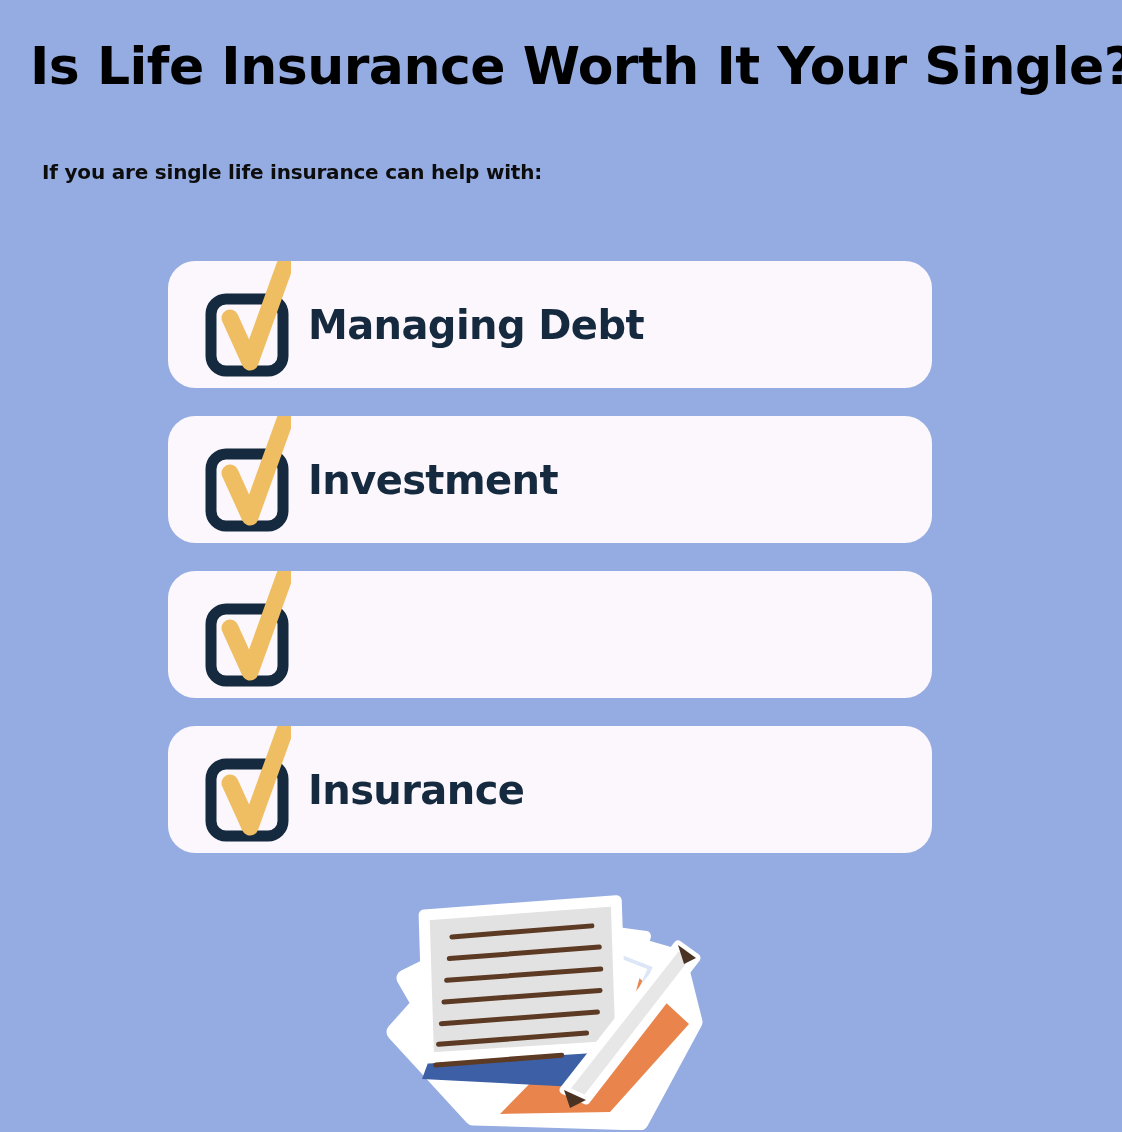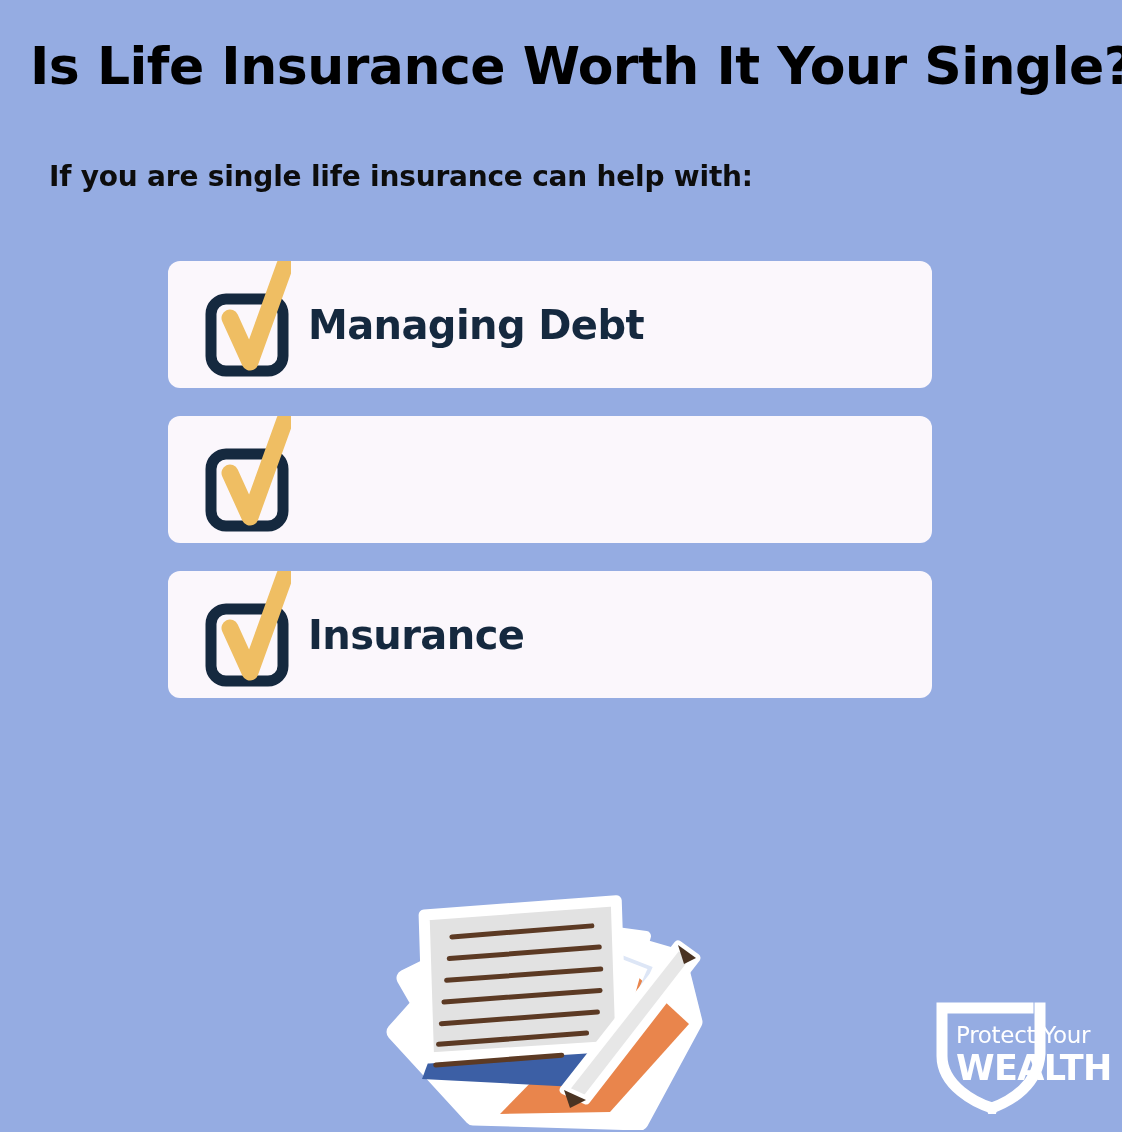--- a/index.html
+++ b/index.html
@@ -33,45 +33,45 @@
     font-size: 52px;
     font-weight: bold;
     letter-spacing: -0.5px;
     color: #000000;
     line-height: 1.1;
     white-space: nowrap;
   }
 
   .subtitle {
     position: absolute;
-    left: 49px;
+    left: 42px;
     top: 160px;
     font-family: "DejaVu Sans", sans-serif;
-    font-size: 28px;
+    font-size: 20px;
     font-weight: bold;
     letter-spacing: -0.2px;
     color: #0d0d0d;
     line-height: 1.2;
     white-space: nowrap;
   }
 
   
   .card-list {
     position: absolute;
     left: 168px;
     top: 261px;
     width: 764px;
   }
 
   .card {
     position: relative;
     width: 764px;
     height: 127px;
     background: #fbf7fc;
-    border-radius: 12px;
+    border-radius: 27px;
     margin-bottom: 28px;
     box-sizing: border-box;
     display: flex;
     align-items: center;
     overflow: hidden;
   }
 
   .checkbox-icon {
     position: absolute;
     left: 37px;
@@ -169,20 +169,29 @@
     <div class="card">
       <span class="checkbox-icon">
         <svg viewBox="0 0 86 127" xmlns="http://www.w3.org/2000/svg">
           <rect x="6" y="38" width="72" height="72" rx="15" ry="15" fill="none" stroke="#15293f" stroke-width="11"></rect>
           <path d="M25 57 L45 101 L80 4" fill="none" stroke="#efbe63" stroke-width="17" stroke-linecap="round" stroke-linejoin="round"></path>
         </svg>
       </span>
       <span class="card-label">Managing Debt</span>
     </div>
 
+    <div class="card">
+      <span class="checkbox-icon">
+        <svg viewBox="0 0 86 127" xmlns="http://www.w3.org/2000/svg">
+          <rect x="6" y="38" width="72" height="72" rx="15" ry="15" fill="none" stroke="#15293f" stroke-width="11"></rect>
+          <path d="M25 57 L45 101 L80 4" fill="none" stroke="#efbe63" stroke-width="17" stroke-linecap="round" stroke-linejoin="round"></path>
+        </svg>
+      </span>
+      <span class="card-label">Investment</span>
+    </div>
 
     <div class="card">
       <span class="checkbox-icon">
         <svg viewBox="0 0 86 127" xmlns="http://www.w3.org/2000/svg">
           <rect x="6" y="38" width="72" height="72" rx="15" ry="15" fill="none" stroke="#15293f" stroke-width="11"></rect>
           <path d="M25 57 L45 101 L80 4" fill="none" stroke="#efbe63" stroke-width="17" stroke-linecap="round" stroke-linejoin="round"></path>
         </svg>
       </span>
     </div>
 
@@ -227,26 +236,14 @@
       </g>
 
       <g>
         <path d="M300 73 L318 86 L208 228 L186 218 Z" fill="#e7e7e7" stroke="#ffffff" stroke-width="9" stroke-linejoin="round"></path>
         <path d="M300 73 L318 86 L306 92 Z" fill="#4a3322"></path>
         <path d="M186 218 L208 228 L192 236 Z" fill="#4a3322"></path>
       </g>
     </svg>
   </div>
 
-  <div class="logo">
-    <div class="logo-shield">
-      <svg viewBox="0 0 186 116" xmlns="http://www.w3.org/2000/svg">
-        <path d="M100 10 L14 10 L14 58 C14 88 48 105 64 110" fill="none" stroke="#ffffff" stroke-width="11" stroke-linecap="square" stroke-linejoin="miter"></path>
-        <path d="M64 110 C84 103 110 86 112 56 L112 10" fill="none" stroke="#ffffff" stroke-width="11" stroke-linecap="square" stroke-linejoin="miter"></path>
-      </svg>
-    </div>
-    <div class="logo-text">
-      <div class="logo-line1">Protect Your</div>
-      <div class="logo-line2">WEALTH</div>
-    </div>
-  </div>
 
 </div>
 
 </body></html>

